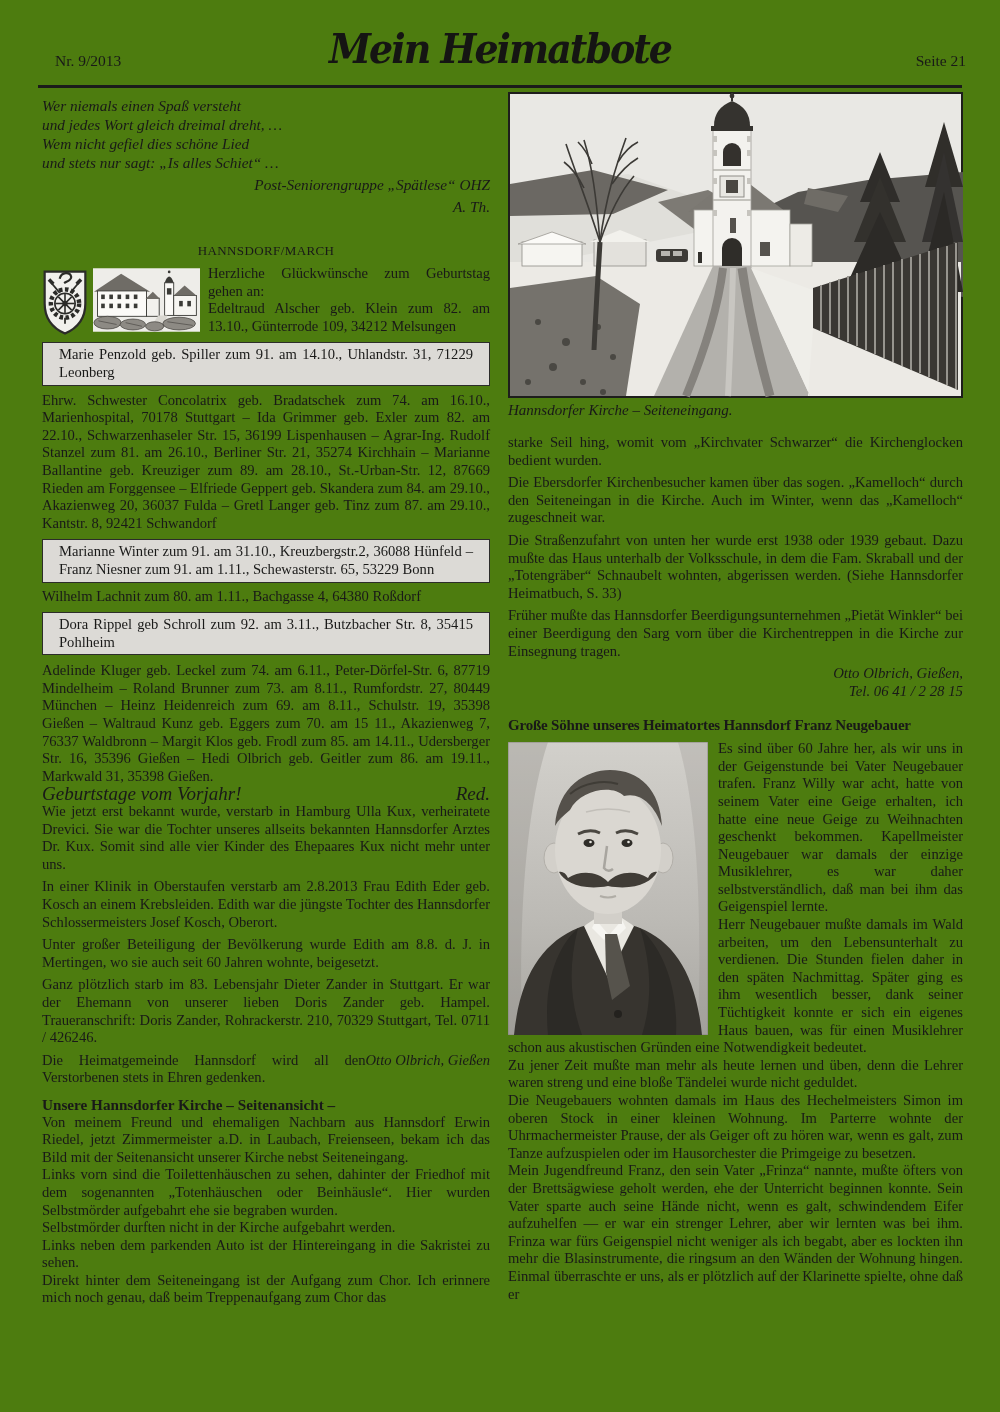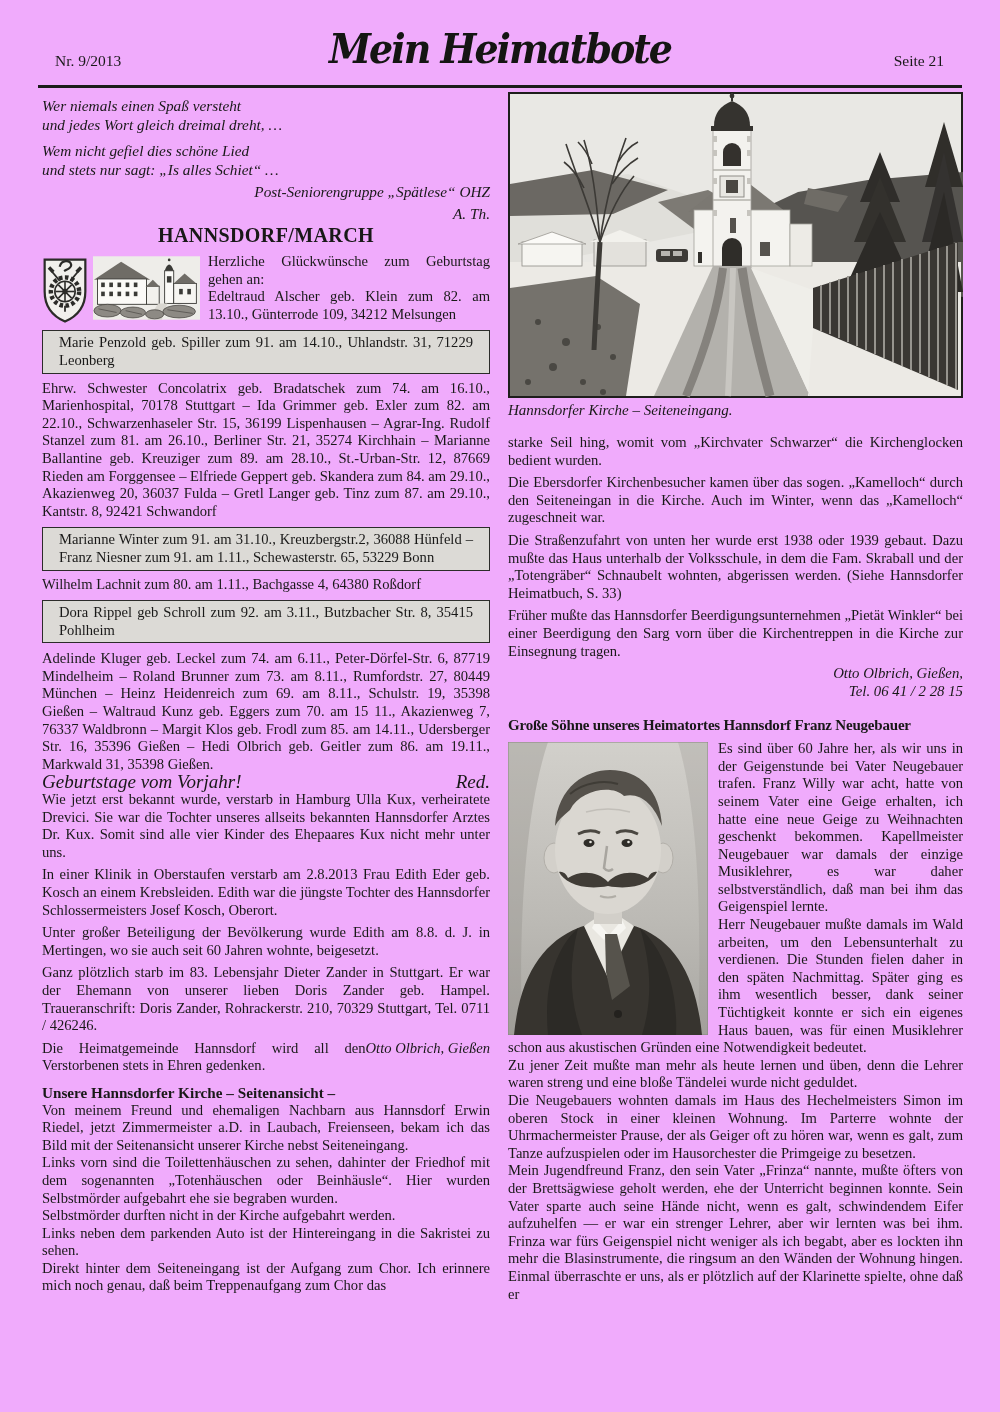--- a/index.html
+++ b/index.html
@@ -1,32 +1,32 @@
 <!DOCTYPE html>
 <html><head>
 <meta charset="utf-8">
 <style>
   html,body{margin:0;padding:0;}
   body{width:1000px;height:1412px;background:#f3f2ef;font-family:"Liberation Serif",serif;color:#191918;}
-  .page{position:relative;width:1000px;height:1412px;overflow:hidden;background:#f0abfc;}
+  .page{position:relative;width:1000px;height:1412px;overflow:hidden;background:#4d7c0f;}
   
   .issue{position:absolute;left:55px;top:52px;font-size:15.5px;}
-  .pagenum{position:absolute;right:56px;top:52px;font-size:15.5px;}
+  .pagenum{position:absolute;right:34px;top:52px;font-size:15.5px;}
   .masthead{position:absolute;left:0;right:0;top:26px;text-align:center;
     font-family:"DejaVu Serif",serif;font-weight:bold;font-style:italic;
     font-size:38px;letter-spacing:-2px;transform:scaleY(1.08);color:#151513;}
   .rule{position:absolute;left:38px;top:85px;width:924px;height:2.5px;background:#1b1b1a;}
   
   .col-left{position:absolute;left:42px;top:96px;width:448px;}
   .col-right{position:absolute;left:508px;top:92px;width:455px;}
   p{margin:0;text-align:justify;font-size:14.6px;line-height:17.6px;}
   .poem p{font-style:italic;font-size:15.3px;line-height:19px;text-align:left;}
-  .poem .stanza2{margin-top:7px;}
+  .poem .stanza2{}
   .poem-att{margin-top:3px;text-align:right !important;}
-  .sec-head{margin-top:1px;text-align:center;font-weight:bold;font-size:20px;letter-spacing:.4px;}
+  .sec-head{margin-top:27px;text-align:center;font-weight:normal;font-size:13px;letter-spacing:.4px;}
   .media-float{float:left;width:158px;height:71px;margin:3px 8px 2px 0;display:flex;gap:5px;align-items:flex-start;}
   .glueck{margin-top:6px;}
   .graybox{margin-top:7px;border:1.5px solid #2c2c2a;background:#dcdad6;padding:3px 16px;}
   .mt5{margin-top:5px;} .mt6{margin-top:6px;} .mt7{margin-top:7px;} .mt10{margin-top:10px;}
   .footline{display:flex;justify-content:space-between;font-style:italic;font-size:19px;line-height:17.6px;}
   .runhead{font-weight:bold;font-size:15.2px;}
   .sig-inline{float:right;font-style:italic;}
   .kirche-head{margin-top:9px;font-weight:bold;font-size:15.2px;}
   
   figure{margin:0;}

